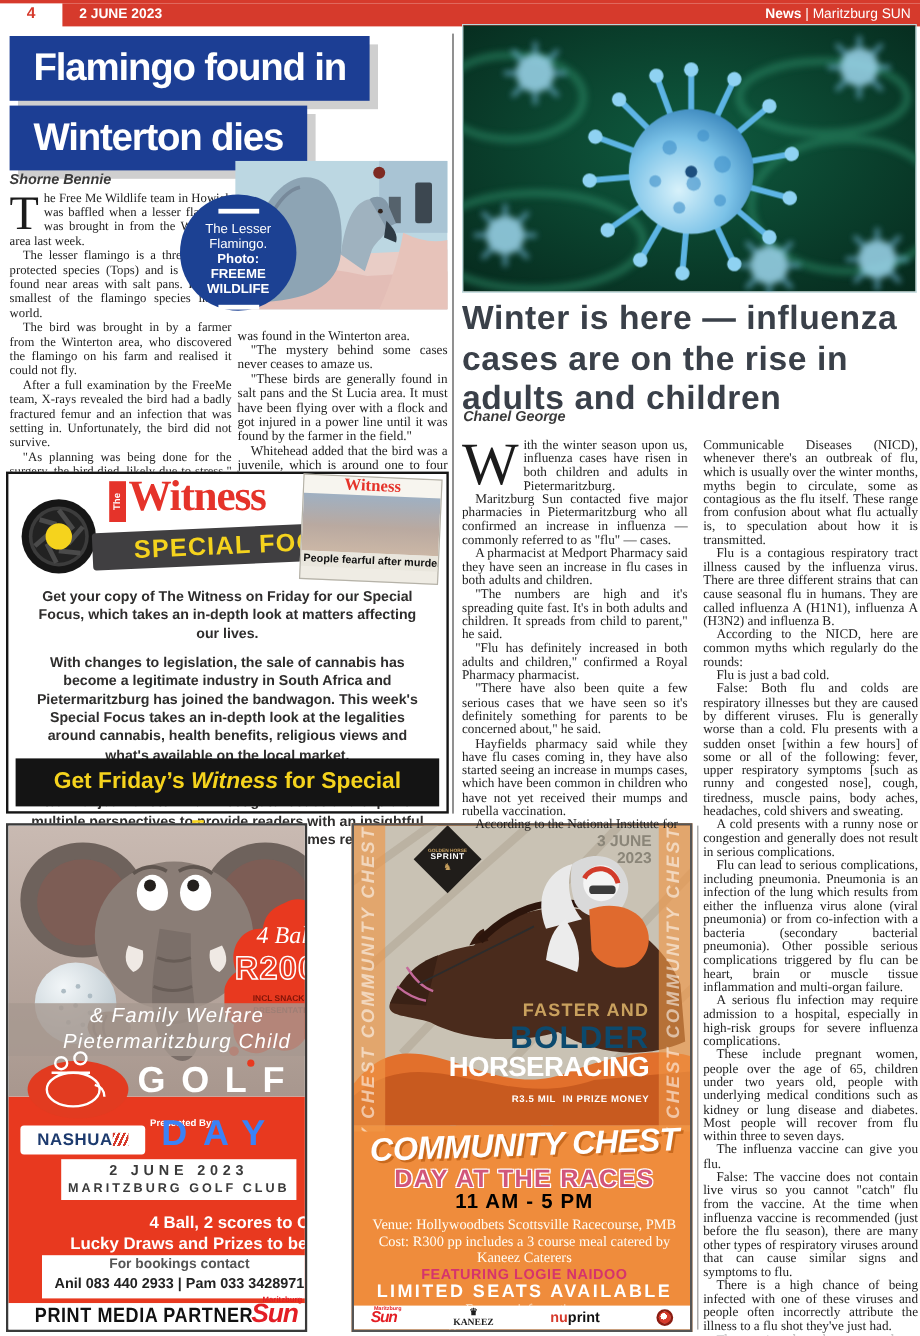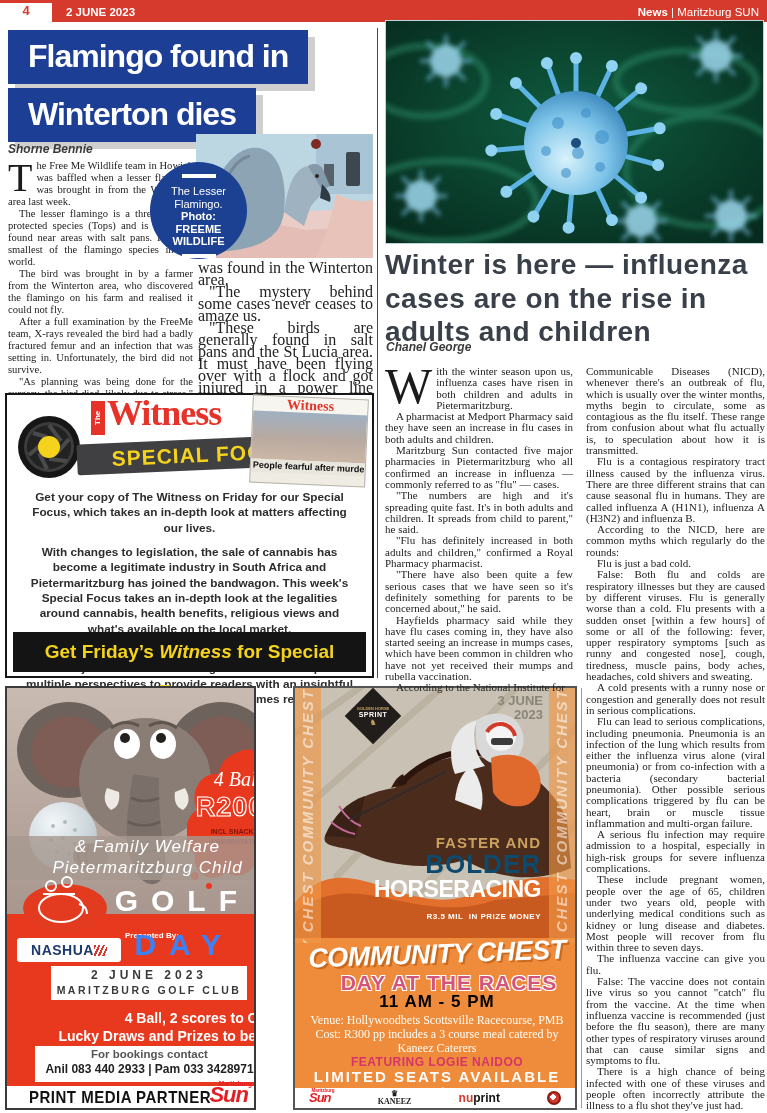--- a/index.html
+++ b/index.html
@@ -19,21 +19,21 @@
         font:bold 32px/1 "Liberation Sans",sans-serif;letter-spacing:-1px;
         padding:10px 20px 12px;box-shadow:7px 7px 0 #cfcfcf;}
   .fl-h1{left:8px;top:30px;}
   .fl-h2{left:8px;top:88px;}
   .byline{position:absolute;font:bold italic 12px "Liberation Sans",sans-serif;color:#3a3a3a;}
   .fl-by{left:8px;top:142px;}
   .np{position:absolute;text-align:justify;}
   .np p{margin:0;text-indent:11px;}
   .np p.ni{text-indent:0;}
   .fl-c1{left:8px;top:160px;width:185px;font-size:10.6px;line-height:12px;}
-  .fl-c2{left:198px;top:262px;width:175px;font-size:16px;line-height:12px;}
+  .fl-c2{left:198px;top:274px;width:175px;font-size:11px;line-height:12px;}
   .dropcap{float:left;font-size:40px;line-height:31px;padding:2px 4px 0 0;color:#1b1b1b;}
   .fl-img{position:absolute;left:196px;top:134px;width:177px;height:124px;}
   .fl-badge{position:absolute;left:150px;top:162px;width:97px;height:97px;border-radius:50%;
             background:#1c4193;color:#fff;text-align:center;
             font:11px/12.5px "Liberation Sans",sans-serif;padding-top:0;box-sizing:border-box;}
   .fl-badge .bar{width:34px;height:4px;background:#fff;margin:0 auto;}
   .fl-badge .bar.t{margin-top:12px;margin-bottom:7px;}
   .fl-badge .bar.b{margin-top:6px;}
   .fl-badge .bd{font-weight:bold;}
   .vline1{position:absolute;left:377px;top:28px;width:1px;height:650px;background:#4a4a4a;}
@@ -119,21 +119,21 @@
   .chest-racing .f1{color:#c9a15e;font:bold 15px/17px "Liberation Sans",sans-serif;letter-spacing:1px;}
   .chest-racing .f2{color:#0c4a6e;font:bold 26px/26px "Liberation Sans",sans-serif;letter-spacing:1px;}
   .chest-racing .f3{color:#fff;font:bold 23px/25px "Liberation Sans",sans-serif;letter-spacing:-.5px;}
   .chest-racing .f4{color:#e87b2a;font:bold 19px/21px "Liberation Sans",sans-serif;}
   .chest-racing .f4 span{color:#fff;font:bold 8px "Liberation Sans",sans-serif;letter-spacing:.5px;}
   .chest-title{position:absolute;left:0;top:252px;width:284px;text-align:center;color:#fff;
      font:bold italic 27px/28px "Liberation Sans",sans-serif;letter-spacing:-.5px;
      transform:rotate(-2deg);text-shadow:2px 2px 0 #c96a1e;}
   .chest-sub{position:absolute;left:0;top:284px;width:284px;text-align:center;color:#d1567a;
      font:bold 21px/22px "Liberation Sans",sans-serif;letter-spacing:1px;
-     text-shadow:-1px -1px 0 #fff,1px -1px 0 #fff,-1px 1px 0 #fff,1px 1px 0 #fff;padding-left:12px;}
+     text-shadow:-1px -1px 0 #fff,1px -1px 0 #fff,-1px 1px 0 #fff,1px 1px 0 #fff;}
   .chest-time{position:absolute;left:0;top:304px;width:284px;text-align:center;color:#000000;
      font:bold 17px/19px "Liberation Sans",sans-serif;letter-spacing:1px;}
   .chest-venue{position:absolute;left:0;top:325px;width:284px;text-align:center;color:#fffdf5;
      font:12px/14px "Liberation Serif",serif;}
   .chest-cost{position:absolute;left:10px;top:339px;width:264px;text-align:center;color:#fffdf5;
      font:12px/14px "Liberation Serif",serif;}
   .chest-feat{position:absolute;left:0;top:368px;width:284px;text-align:center;color:#d6336c;
      font:bold 12px/13px "Liberation Sans",sans-serif;letter-spacing:.5px;}
   .chest-lim{position:absolute;left:0;top:381px;width:284px;text-align:center;color:#fff;
      font:bold 15px/16px "Liberation Sans",sans-serif;letter-spacing:2px;}
@@ -480,22 +480,22 @@
     </g>
   </svg>
 
   <div class="inf-head">Winter is here — influenza
 cases are on the rise in
 adults and children</div>
   <div class="byline inf-by">Chanel George</div>
 
   <div class="np inf-c1">
     <p class="ni"><span class="dropcap w">W</span><span>ith the winter season upon us, influenza cases have risen in both children and adults in Pietermaritzburg.</span></p>
+    <p>Maritzburg Sun contacted five major pharmacies in Pietermaritzburg who all confirmed an increase in influenza — commonly referred to as "flu" — cases.</p>
     <p>A pharmacist at Medport Pharmacy said they have seen an increase in flu cases in both adults and children.</p>
-    <p>Maritzburg Sun contacted five major pharmacies in Pietermaritzburg who all confirmed an increase in influenza — commonly referred to as "flu" — cases.</p>
     <p>"The numbers are high and it's spreading quite fast. It's in both adults and children. It spreads from child to parent," he said.</p>
     <p>"Flu has definitely increased in both adults and children," confirmed a Royal Pharmacy pharmacist.</p>
     <p>"There have also been quite a few serious cases that we have seen so it's definitely something for parents to be concerned about," he said.</p>
     <p>Hayfields pharmacy said while they have flu cases coming in, they have also started seeing an increase in mumps cases, which have been common in children who have not yet received their mumps and rubella vaccination.</p>
     <p>According to the National Institute for</p>
   </div>
 
   <div class="np inf-c2">
     <p class="ni">Communicable Diseases (NICD), whenever there's an outbreak of flu, which is usually over the winter months, myths begin to circulate, some as contagious as the flu itself. These range from confusion about what flu actually is, to speculation about how it is transmitted.</p>
     <p>Flu is a contagious respiratory tract illness caused by the influenza virus. There are three different strains that can cause seasonal flu in humans. They are called influenza A (H1N1), influenza A (H3N2) and influenza B.</p>

